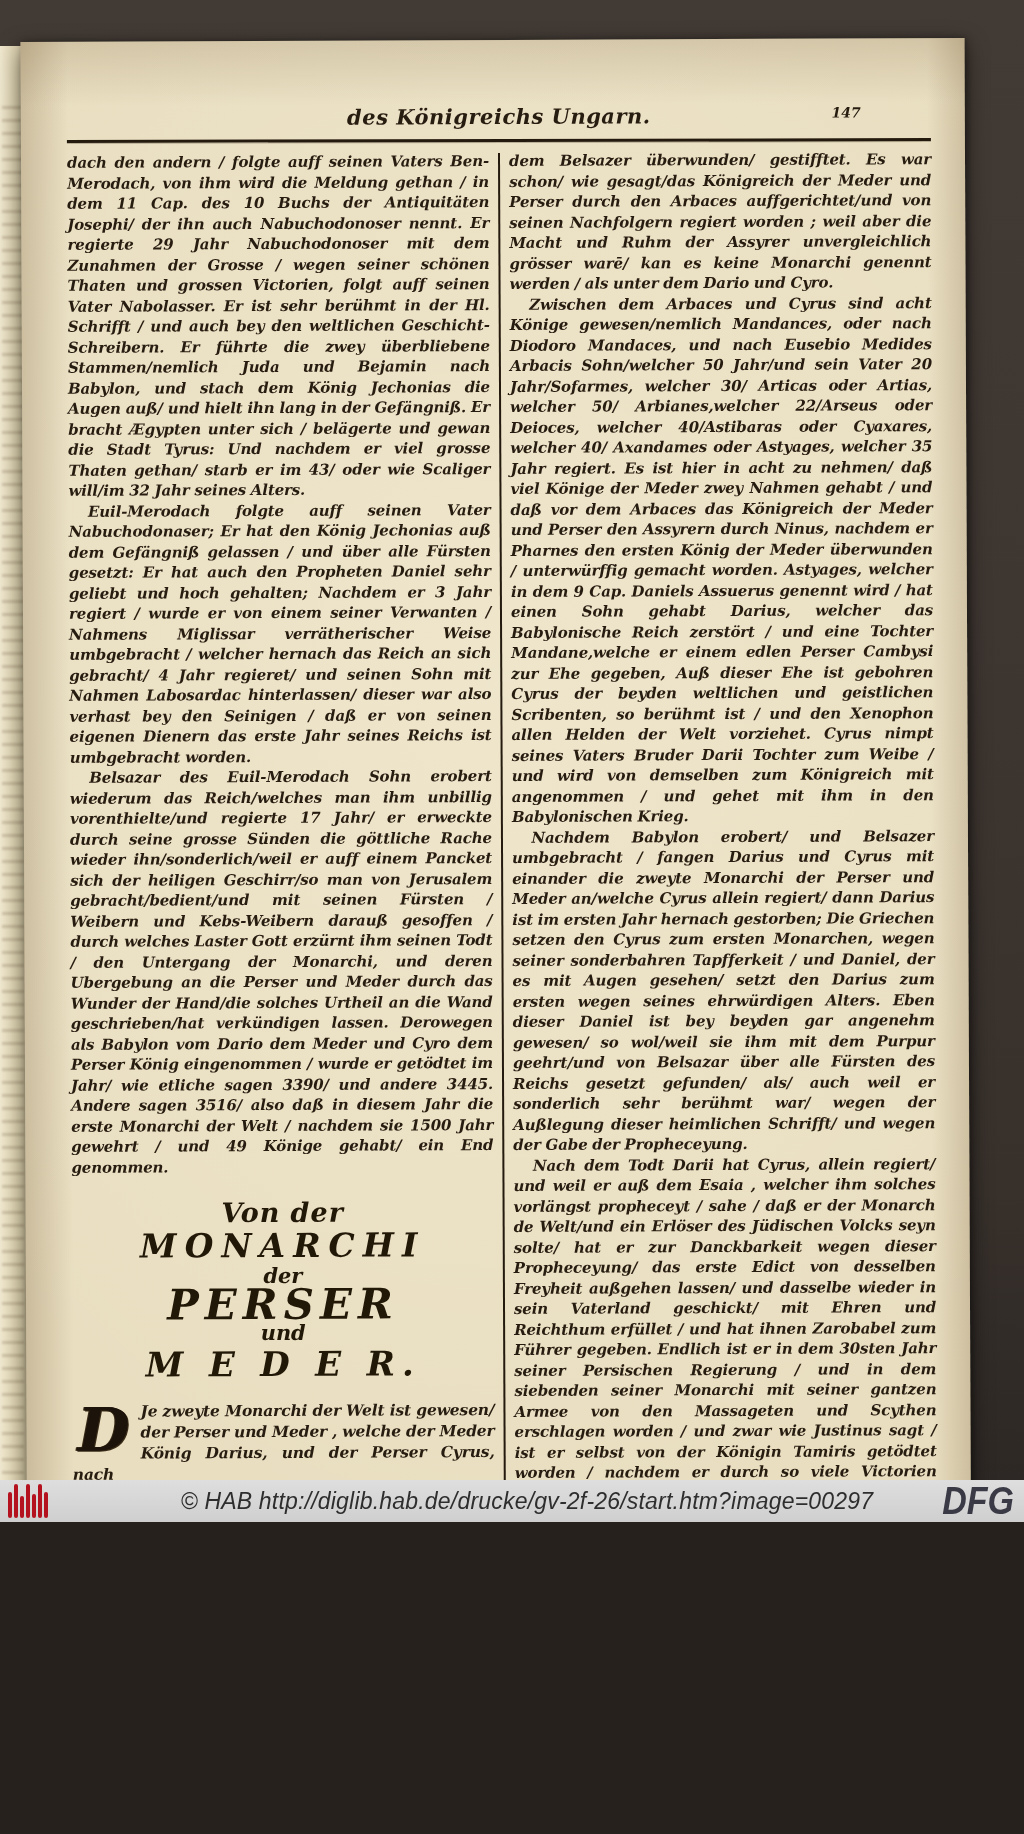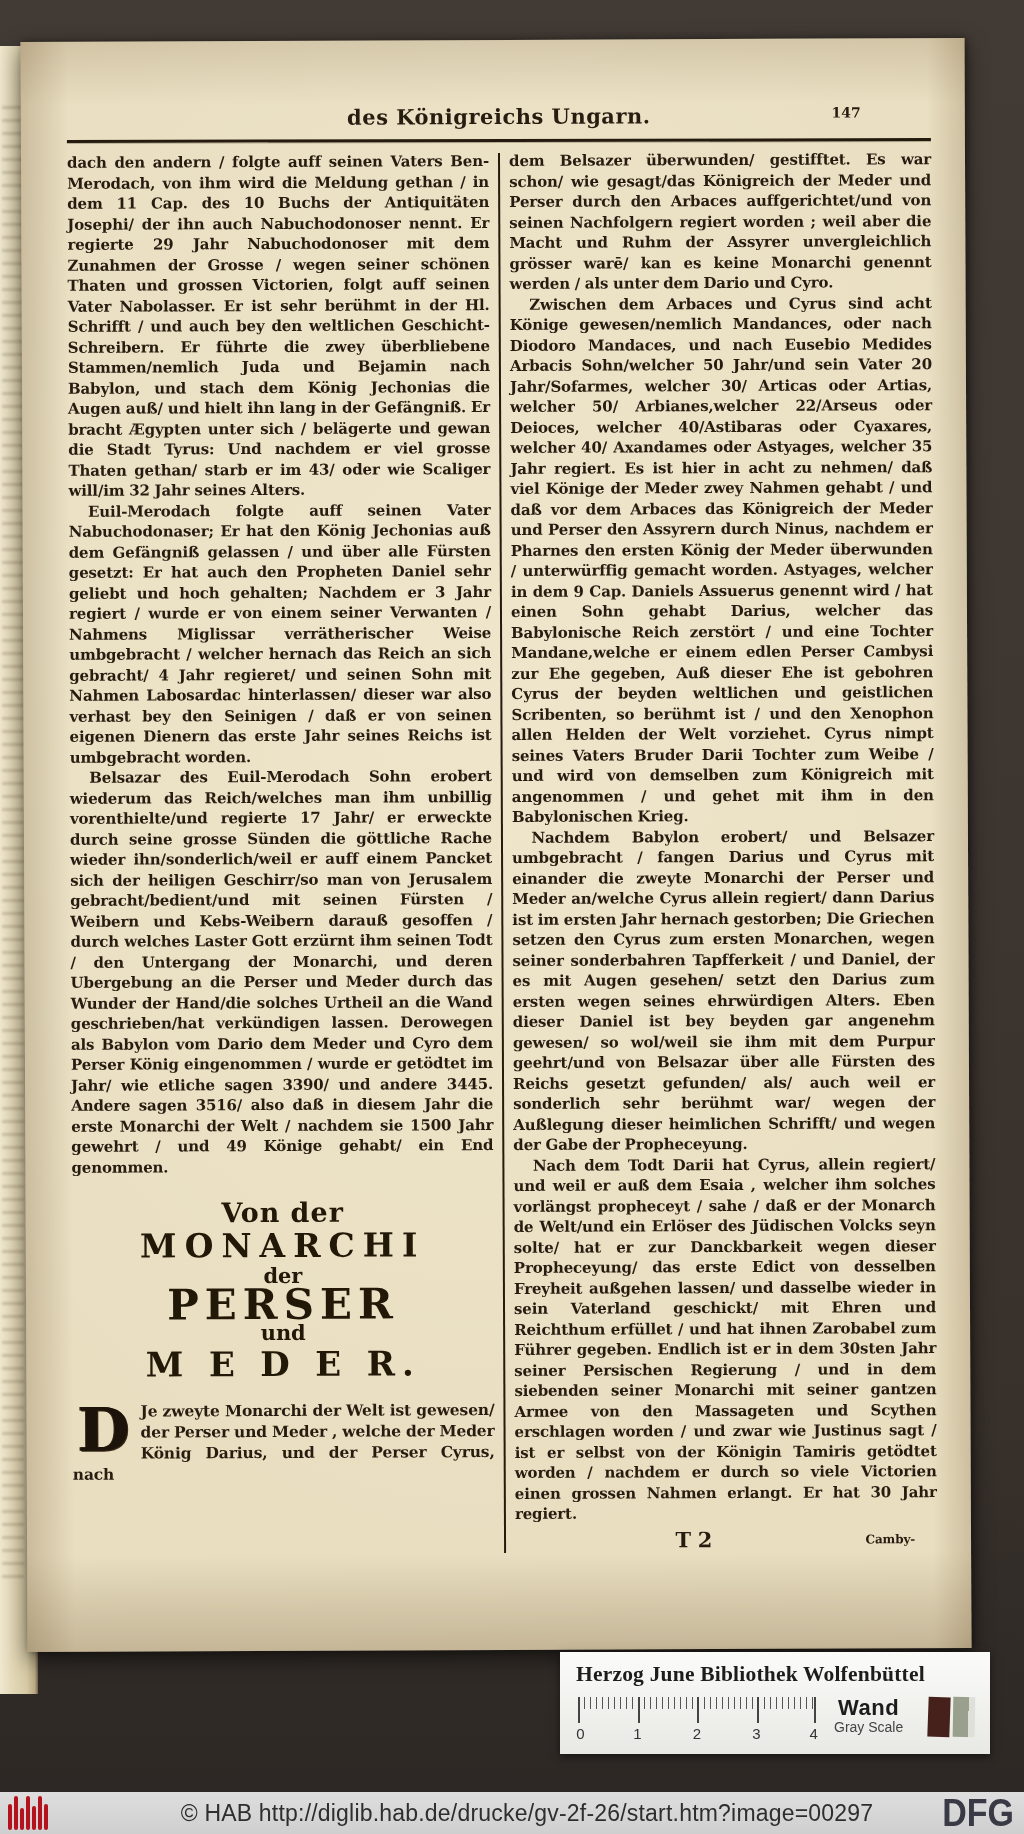--- a/index.html
+++ b/index.html
@@ -1,19 +1,20 @@
 <!DOCTYPE html>
 <html lang="de"><head>
 <meta charset="utf-8">
 <style>
   html,body{margin:0;padding:0;background:#26211d;}
   .stage{
-    position:relative;width:1024px;height:1834px;overflow:hidden;
+    position:relative;width:1024px;height:1522px;overflow:hidden;
     background:linear-gradient(180deg,#423a34 0%,#3e3631 40%,#37302b 78%,#2c2724 100%);
     font-family:"DejaVu Serif", serif;
+    font-style:italic;
   }
   
   .sliver{
     position:absolute;left:0;top:46px;width:38px;height:1648px;
     background:linear-gradient(to right,#efe7cf 0%,#e2d7b6 35%,#d7caa5 70%,#b8a984 92%,#6f6350 100%);
   }
   .sliver::after{
     content:"";position:absolute;left:2px;top:60px;width:22px;height:1480px;
     background:repeating-linear-gradient(to bottom,rgba(92,72,44,.30) 0 3px,rgba(92,72,44,0) 3px 13px);
     filter:blur(1px);opacity:.7;

